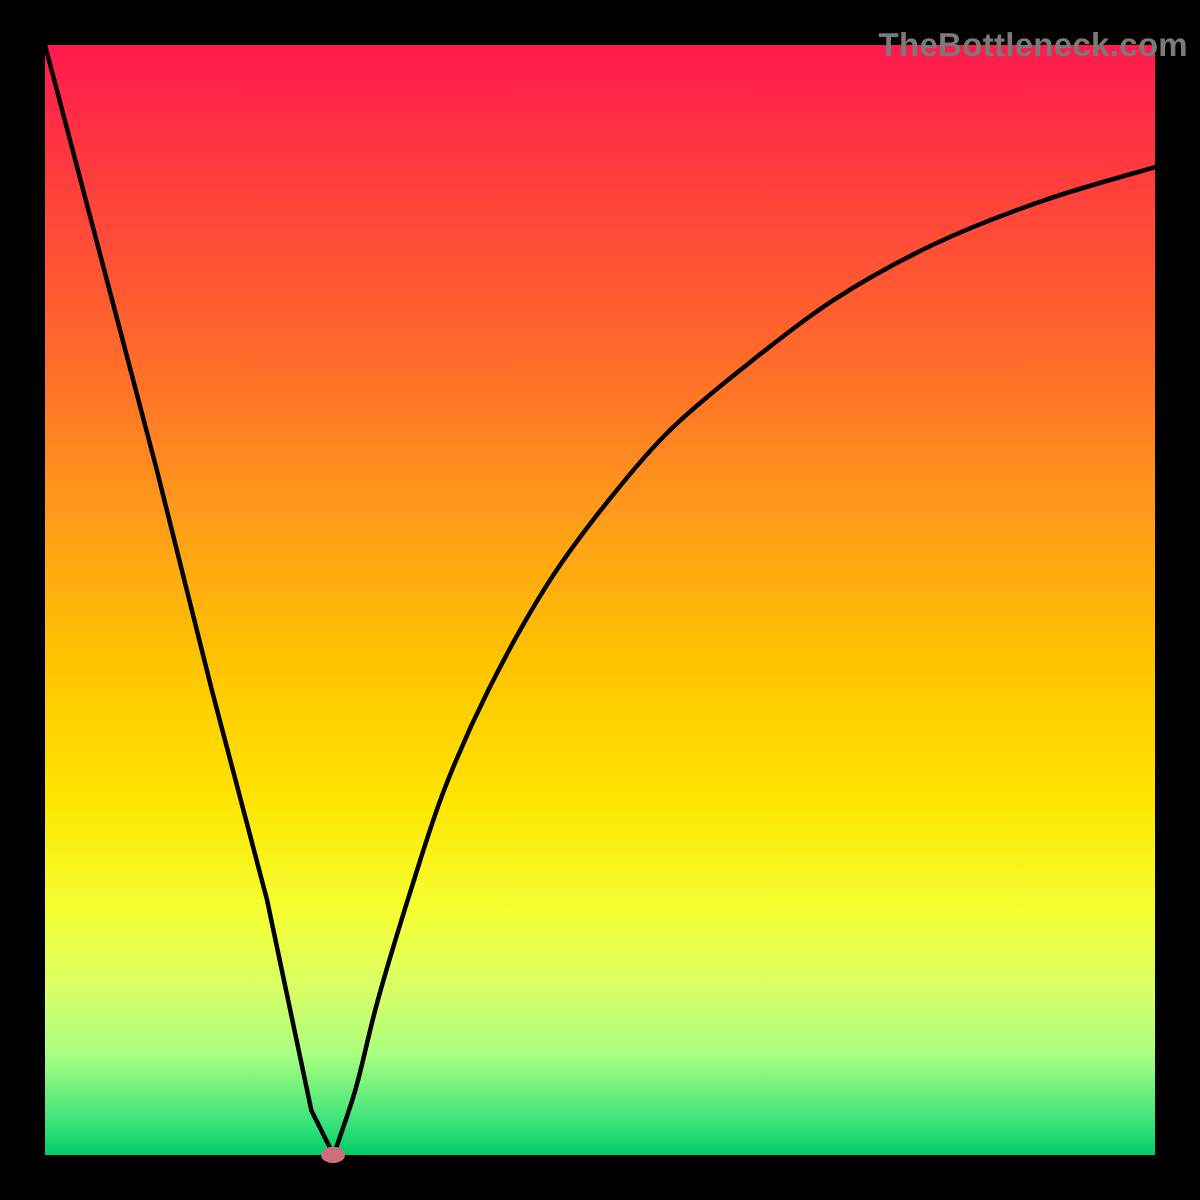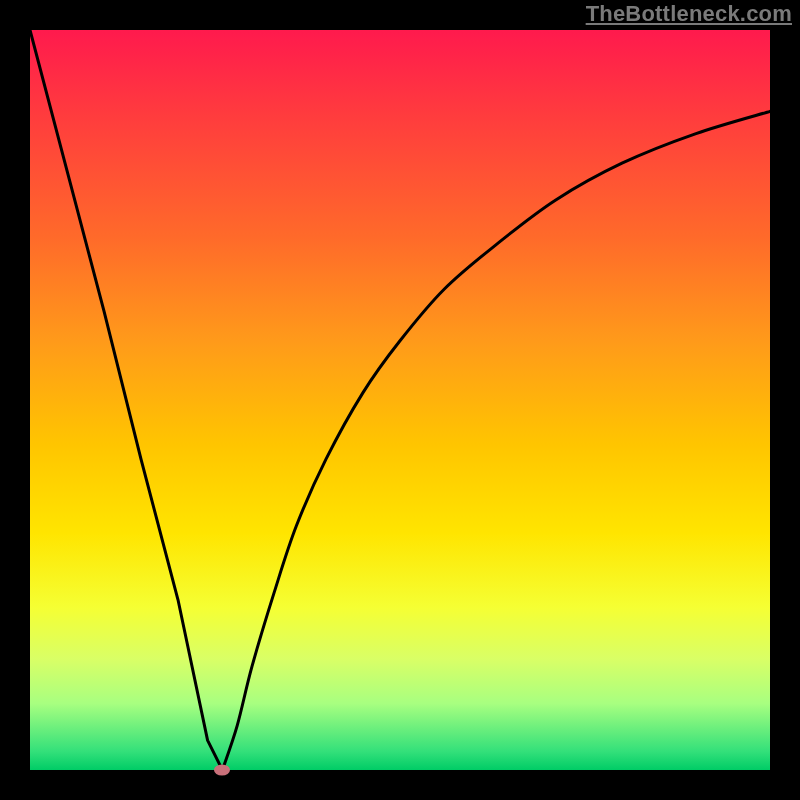--- a/index.html
+++ b/index.html
@@ -31,29 +31,28 @@
       #ffe500 68%,
       #f5ff33 78%,
       #d9ff66 85%,
       #a8ff80 91%,
       #33e07a 97.5%,
       #00cc66 100%
     );
   }
   .watermark {
     position: absolute;
-    top: 1px;
+    top: 17px;
     right: 8px;
     font-family: Arial, Helvetica, sans-serif;
     font-size: 22px;
     font-weight: bold;
     color: #7a7a7a;
     letter-spacing: 0.2px;
     user-select: none;
-    text-decoration: underline;
   }
   svg.curve {
     position: absolute;
     left: 0;
     top: 0;
     width: 740px;
     height: 740px;
   }
   .marker {
     position: absolute;

